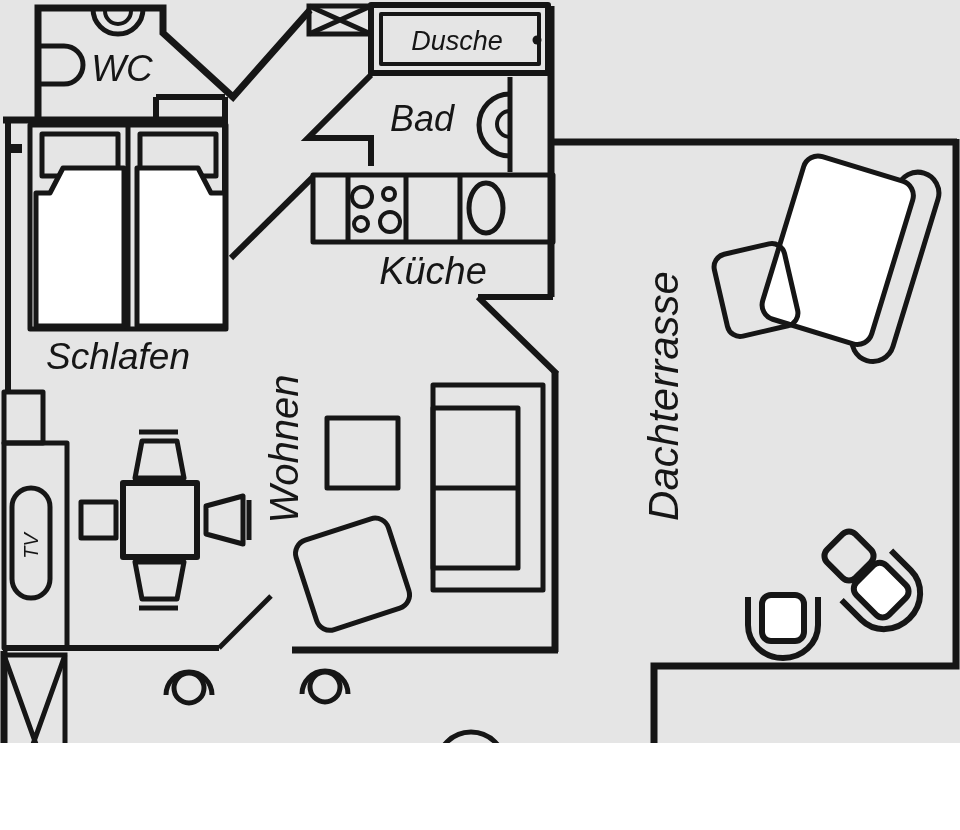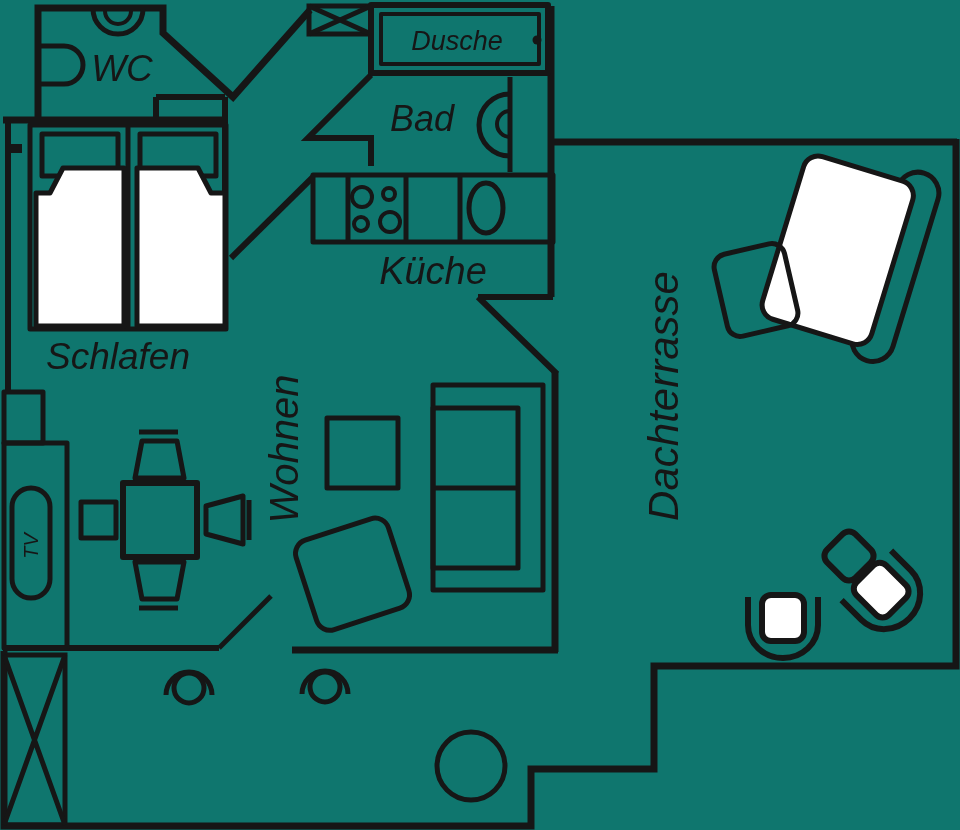--- a/index.html
+++ b/index.html
@@ -1,16 +1,16 @@
 <!DOCTYPE html>
 <html><head>
 <meta charset="utf-8">
 <style>
   html,body{margin:0;padding:0;background:#ffffff;}
-  .stage{width:960px;height:830px;position:relative;background:#0f766e;overflow:hidden;}
+  .stage{width:960px;height:743px;position:relative;background:#e5e5e5;overflow:hidden;}
   svg{display:block;}
   .lbl{font-family:"Liberation Sans","DejaVu Sans",sans-serif;font-style:italic;fill:#161616;}
   .w{stroke:#161616;fill:none;stroke-linecap:butt;stroke-linejoin:miter;}
   .f{stroke:#161616;fill:none;stroke-linejoin:round;}
   .fw{stroke:#161616;fill:#ffffff;stroke-linejoin:round;}
 </style>
 </head>
 <body>
 
 <div class="stage">

